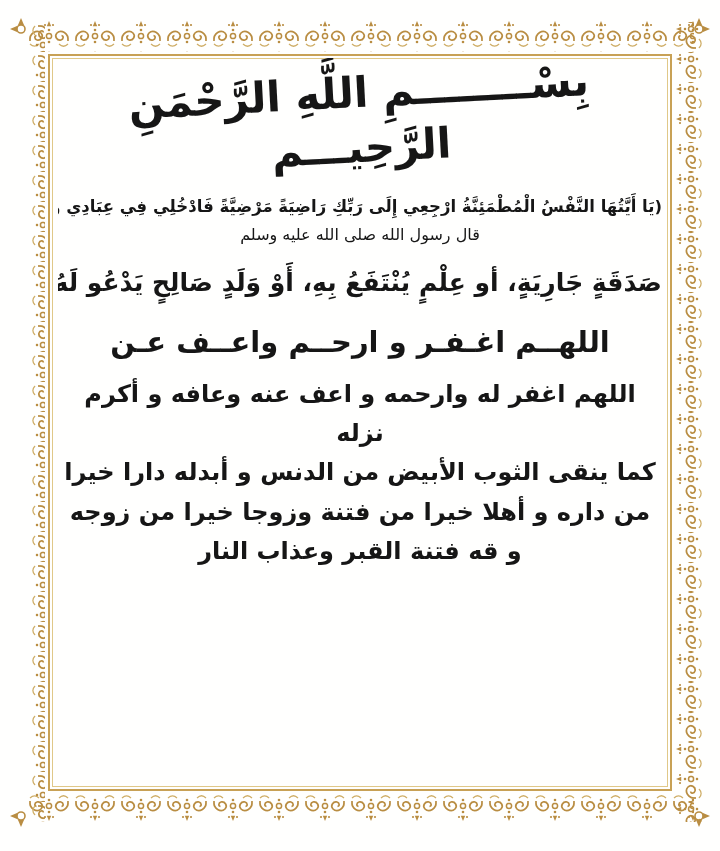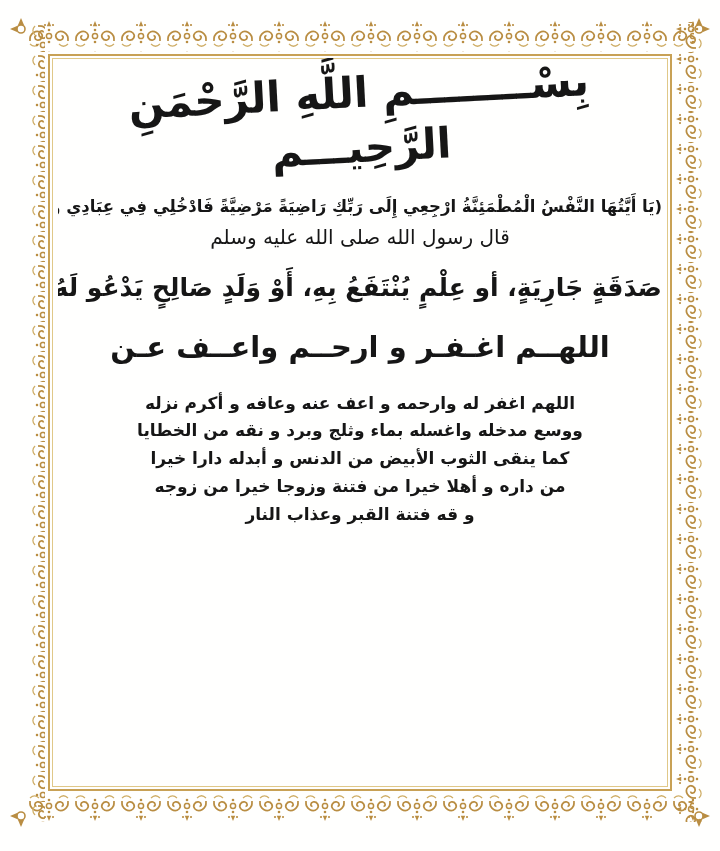--- a/index.html
+++ b/index.html
@@ -47,26 +47,26 @@
   }
   .bismillah {
     font-size: 42px; font-weight: bold; line-height: 1.3;
     transform: rotate(-3deg); margin-top: 8px; margin-bottom: 16px;
     letter-spacing: 0;
   }
   .verse {
     font-size: 16.5px; font-weight: bold; white-space: nowrap;
     line-height: 1.9; margin-bottom: 2px; max-width: 100%;
   }
-  .attribution { font-size: 20px; font-weight: normal; margin-bottom: 24px; }
+  .attribution { font-size: 16px; font-weight: normal; margin-bottom: 24px; }
   .hadith-1 { font-size: 21px; font-weight: bold; margin-bottom: 8px; }
   .hadith-2 { font-size: 25px; font-weight: bold; margin-bottom: 28px; white-space: nowrap; max-width: 100%; }
-  .dua-intro { font-size: 29px; font-weight: bold; margin-bottom: 26px; }
+  .dua-intro { font-size: 29px; font-weight: bold; margin-bottom: 16px; }
   .deceased  { font-size: 45px; font-weight: bold; margin-bottom: 30px; }
-  .dua-body  { font-size: 17px; font-weight: bold; line-height: 1.64; margin-bottom: 10px; }
+  .dua-body  { font-size: 24px; font-weight: bold; line-height: 1.64; margin-bottom: 10px; }
   .closing   { font-size: 28px; font-weight: bold; margin-bottom: 30px; }
 </style>
 </head>
 <body>
 
 <div class="poster">
 
   <div class="orn orn-top">
     <svg preserveAspectRatio="none">
       <defs>
@@ -195,21 +195,20 @@
     <div class="attribution">قال رسول الله صلى الله عليه وسلم</div>
 
 
     <div class="hadith-2">صَدَقَةٍ جَارِيَةٍ، أو عِلْمٍ يُنْتَفَعُ بِهِ، أَوْ وَلَدٍ صَالِحٍ يَدْعُو لَهُ</div>
 
     <div class="dua-intro">اللهــم اغـفـر و ارحــم واعــف عـن</div>
 
 
     <div class="dua-body">
       <div>اللهم اغفر له وارحمه و اعف عنه وعافه و أكرم نزله</div>
-      <div>ووسع مدخله واغسله بماء وثلج وبرد و نقه من الخطايا</div>
       <div>كما ينقى الثوب الأبيض من الدنس و أبدله دارا خيرا</div>
       <div>من داره و أهلا خيرا من فتنة وزوجا خيرا من زوجه</div>
       <div>و قه فتنة القبر وعذاب النار</div>
     </div>
 
 
   </div>
 </div>
 
 </body></html>

